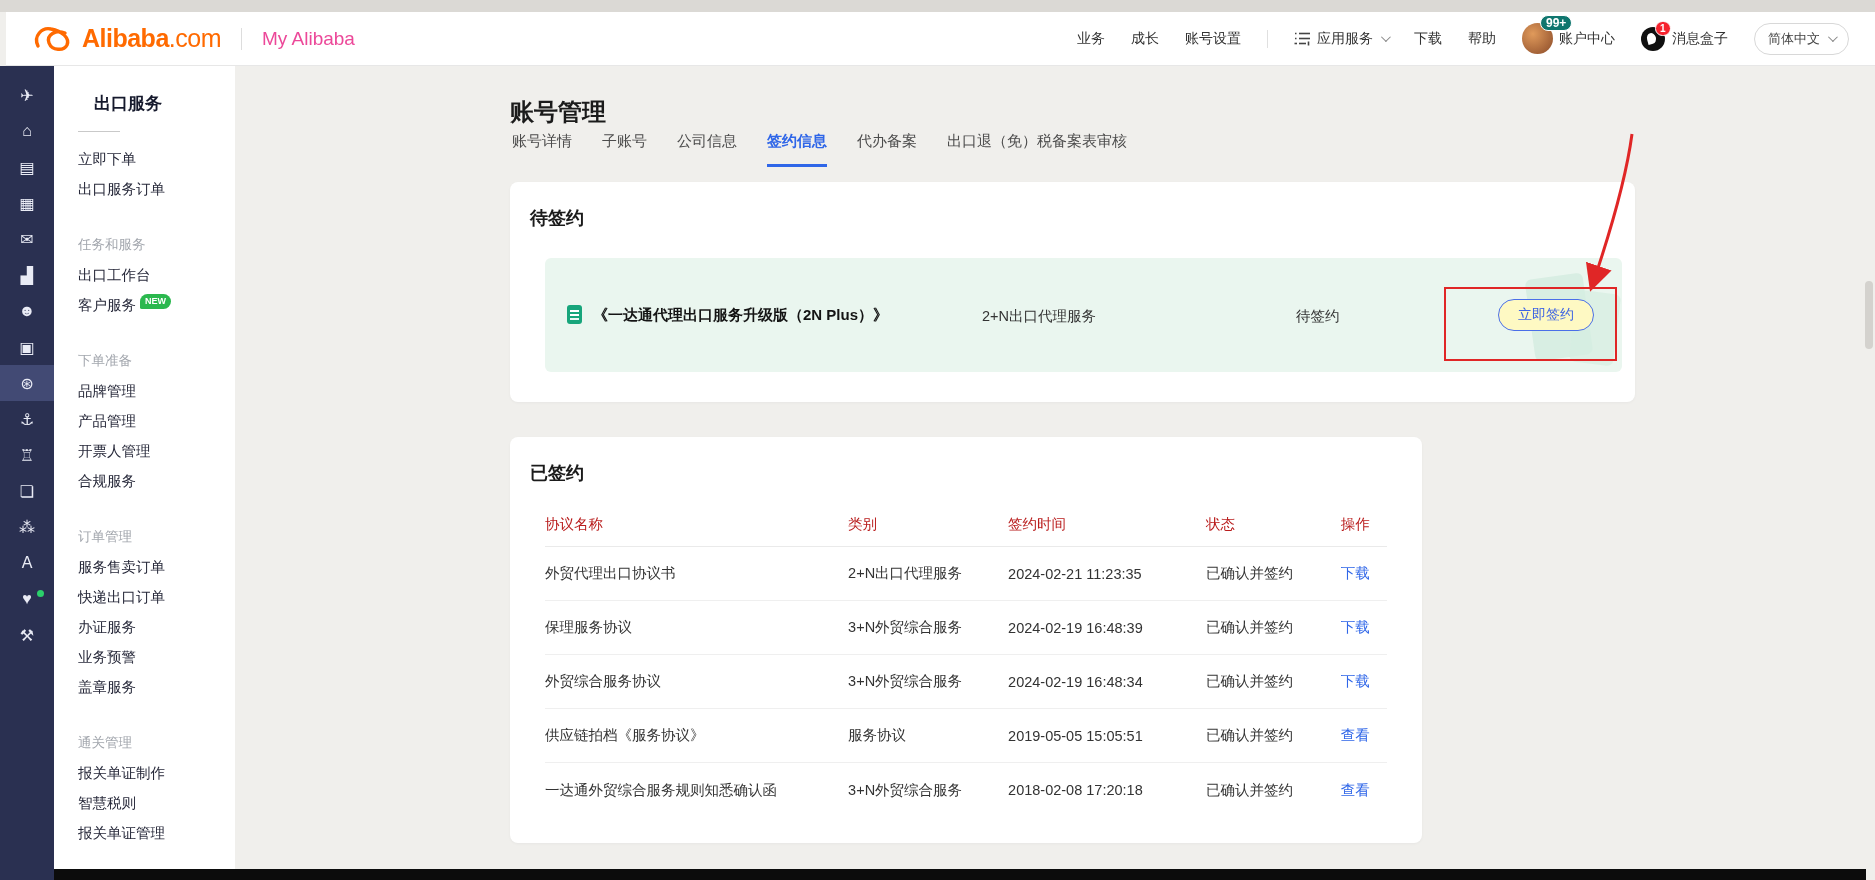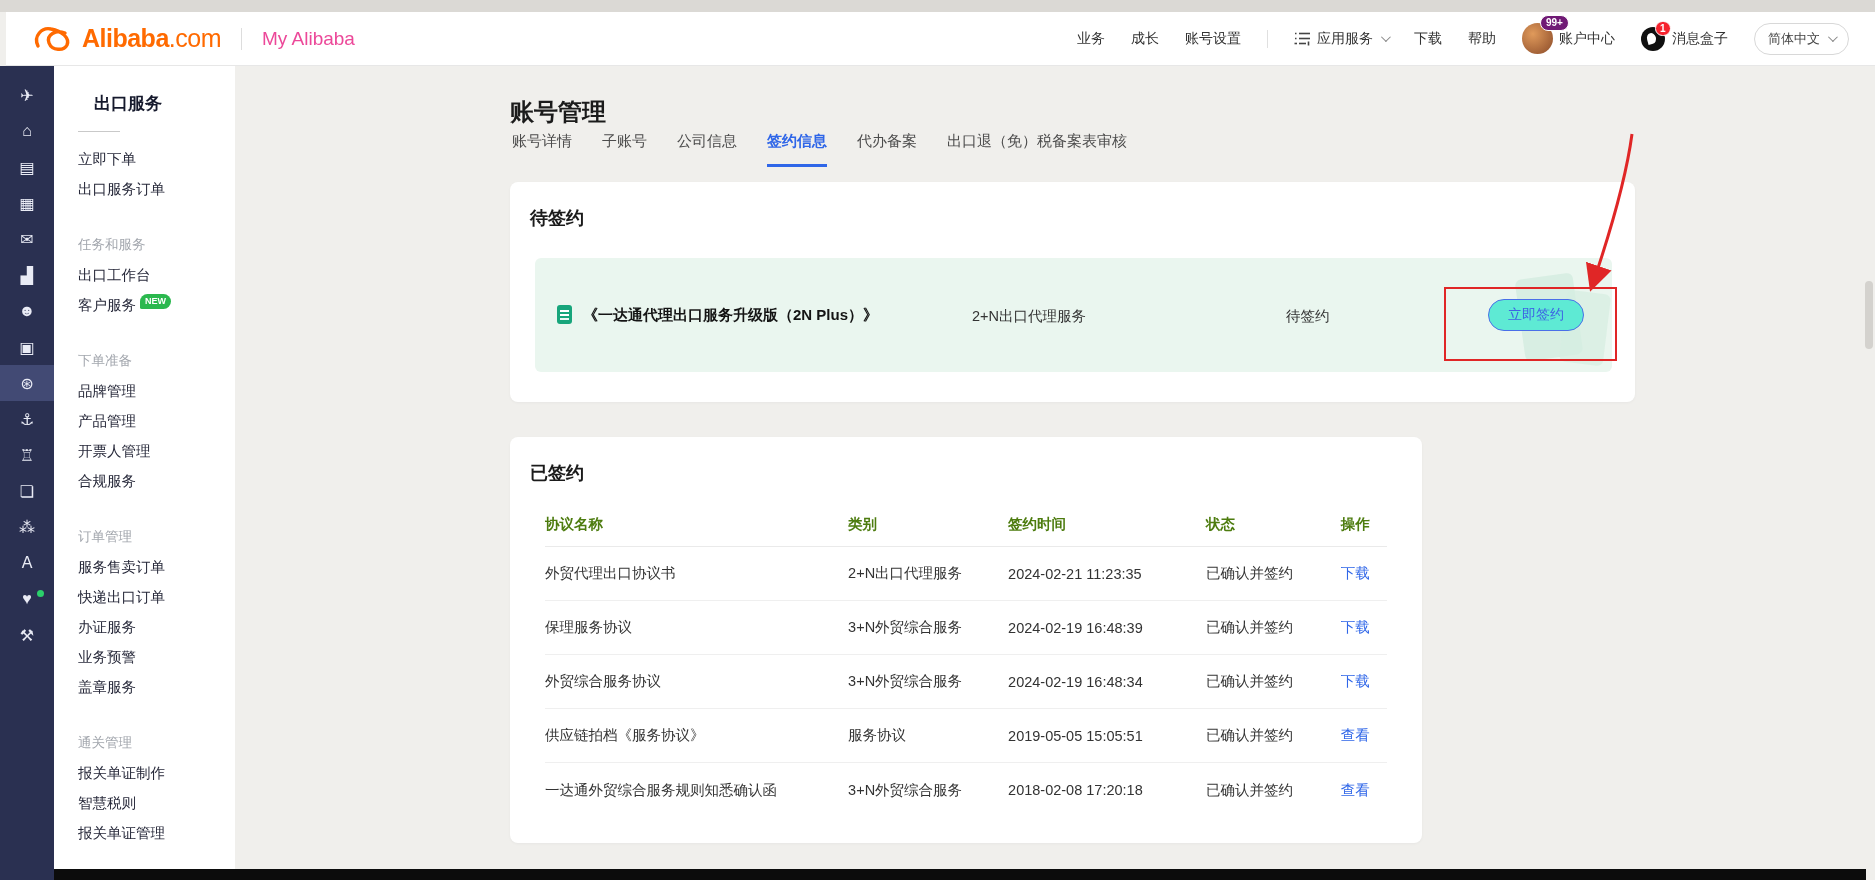--- a/index.html
+++ b/index.html
@@ -14,21 +14,21 @@
   .logo-text b{font-weight:bold;}
   .hdr-div{width:1px;height:22px;background:#ddd;margin:0 20px;}
   .app-title{font-size:19px;color:#ec4899;}
   .hdr-right{margin-left:auto;display:flex;align-items:center;gap:26px;font-size:14px;color:#333;}
   .hdr-link{cursor:pointer;white-space:nowrap;}
   .vline{width:1px;height:18px;background:#e0e0e0;}
   .appsvc{display:flex;align-items:center;gap:6px;cursor:pointer;}
   .chev{display:inline-block;width:7px;height:7px;border-right:1.5px solid #888;border-bottom:1.5px solid #888;transform:rotate(45deg) translateY(-2px);margin-left:2px;}
   .avatar-wrap{position:relative;display:flex;align-items:center;gap:6px;cursor:pointer;}
   .avatar{width:31px;height:31px;border-radius:50%;background:radial-gradient(circle at 35% 35%,#e09a5b,#8a4a28);}
-  .badge{position:absolute;top:-8px;left:18px;background:#701a75;color:#fff;font-size:10px;font-weight:bold;padding:1px 5px;border-radius:9px;border:1.5px solid #fff;line-height:12px;z-index:2;}
+  .badge{position:absolute;top:-8px;left:18px;background:#0f766e;color:#fff;font-size:12px;font-weight:bold;padding:1px 5px;border-radius:9px;border:1.5px solid #fff;line-height:12px;z-index:2;}
   .msg-wrap{position:relative;display:flex;align-items:center;gap:7px;cursor:pointer;}
   .msg-ic{width:24px;height:24px;border-radius:50%;background:#101010;position:relative;}
   .msg-ic::after{content:'';position:absolute;left:6px;top:6px;width:9px;height:11px;background:#fff;border-radius:50% 50% 50% 0;transform:rotate(-15deg);}
   .badge2{position:absolute;top:-6px;left:14px;background:#f5222d;color:#fff;font-size:10px;font-weight:bold;min-width:15px;text-align:center;padding:1px 4px;border-radius:8px;border:1.5px solid #fff;line-height:11px;}
   .lang-pill{border:1px solid #d8d8d8;border-radius:16px;padding:6px 13px;font-size:13px;color:#444;display:flex;align-items:center;gap:6px;cursor:pointer;background:#fff;}
   
   .rail{position:absolute;left:0;top:66px;bottom:0;width:54px;background:#2a3051;z-index:4;padding-top:11px;}
   .rail-ic{position:relative;width:54px;height:36px;display:flex;align-items:center;justify-content:center;color:#e9ebf5;font-size:16px;cursor:pointer;}
   .rail-ic.active{background:#424a74;}
   .rail-ic.dot::after{content:'';position:absolute;right:10px;top:9px;width:7px;height:7px;border-radius:50%;background:#2bd06b;}
@@ -42,36 +42,36 @@
   
   .main{position:absolute;left:235px;top:66px;right:0;bottom:0;background:#f0efec;}
   .page-title{position:absolute;left:275px;top:30px;font-size:24px;font-weight:bold;color:#1b1b1b;}
   .tabs{position:absolute;left:277px;top:66px;display:flex;gap:30px;font-size:15px;color:#4c4c4c;}
   .tab{padding-bottom:13px;cursor:pointer;white-space:nowrap;}
   .tab.active{color:#2f66e8;font-weight:bold;border-bottom:3px solid #2f66e8;}
   .card{position:absolute;background:#fff;border-radius:8px;box-shadow:0 1px 3px rgba(30,34,40,.04);}
   .card-h{position:absolute;left:20px;top:24px;font-size:18px;font-weight:bold;color:#1b1b1b;}
   
   .pending{left:275px;top:116px;width:1125px;height:220px;}
-  .green-box{position:absolute;left:25px;top:76px;width:1077px;height:114px;background:#eaf6ef;border-radius:6px;overflow:hidden;}
+  .green-box{position:absolute;left:35px;top:76px;width:1077px;height:114px;background:#eaf6ef;border-radius:6px;overflow:hidden;}
   .decor1{position:absolute;left:985px;top:18px;width:58px;height:82px;background:#c9e8d9;border-radius:6px;transform:rotate(-8deg);opacity:.55;}
   .decor2{position:absolute;left:1028px;top:34px;width:44px;height:72px;background:#d5eee1;border-radius:6px;transform:rotate(7deg);opacity:.7;}
   .doc-ic{position:absolute;left:22px;top:47px;width:15px;height:19px;background:#17a57b;border-radius:3px;}
   .doc-ic::after{content:'';position:absolute;left:3px;right:3px;top:5px;height:2px;background:#fff;box-shadow:0 4px 0 #fff,0 8px 0 rgba(255,255,255,.9);}
   .agr-title{position:absolute;left:48px;top:48px;font-size:15px;font-weight:bold;color:#141414;}
   .agr-type{position:absolute;left:437px;top:49px;font-size:14.5px;color:#333;}
   .agr-status{position:absolute;left:751px;top:49px;font-size:14.5px;color:#333;}
-  .sign-btn{position:absolute;left:953px;top:41px;width:96px;height:32px;border:1px solid #4a6fe8;border-radius:16px;background:#5eead4;color:#3e64e4;font-size:14px;display:flex;align-items:center;justify-content:center;cursor:pointer;}
+  .sign-btn{position:absolute;left:953px;top:41px;width:96px;height:32px;border:1px solid #4a6fe8;border-radius:16px;background:#fef9c3;color:#3e64e4;font-size:14px;display:flex;align-items:center;justify-content:center;cursor:pointer;}
   .red-box{position:absolute;left:1209px;top:221px;width:173px;height:74px;border:2.5px solid #e02626;z-index:5;}
   .red-arrow{position:absolute;left:1335px;top:58px;z-index:5;}
   
   .signed{left:275px;top:371px;width:912px;height:406px;}
   .tbl{position:absolute;left:35px;right:35px;top:66px;}
   .trow{display:flex;align-items:center;height:54px;border-bottom:1px solid #efefef;font-size:14.5px;color:#333;}
-  .trow.thead{height:44px;font-weight:bold;color:#4d7c0f;border-bottom:1px solid #eaeaea;}
+  .trow.thead{height:44px;font-weight:normal;color:#b91c1c;border-bottom:1px solid #eaeaea;}
   .trow:last-child{border-bottom:none;}
   .c1{width:36%;}.c2{width:19%;}.c3{width:23.5%;}.c4{width:16%;}.c5{width:5.5%;}
   .link{color:#2f66e8;font-weight:500;cursor:pointer;text-decoration:none;}
   
   .bottom-bar{position:absolute;left:54px;right:9px;bottom:0;height:11px;background:#0c0c0c;z-index:20;}
   .win-scroll{position:absolute;right:2px;top:215px;width:8px;height:68px;background:#d4d2ce;border-radius:4px;z-index:7;}
   svg{display:block;}
 </style>
 </head>
 <body>

